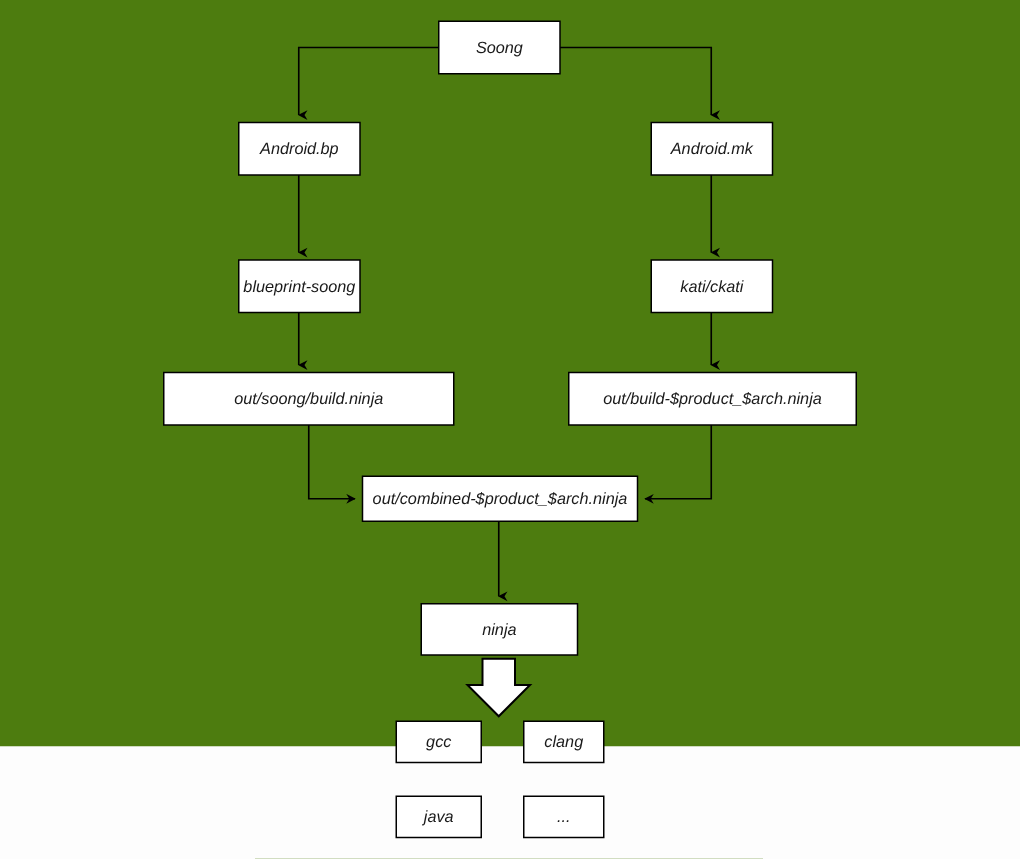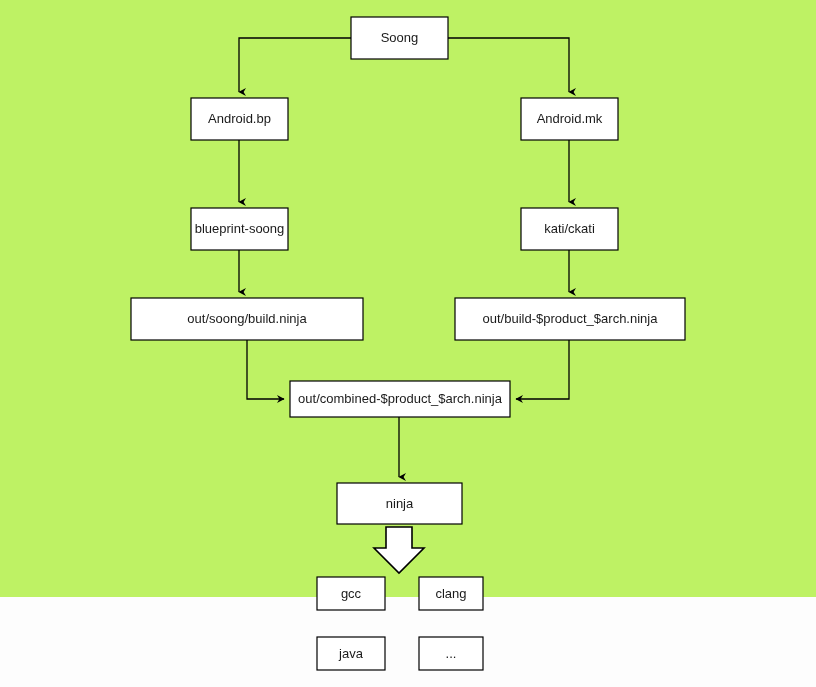--- a/index.html
+++ b/index.html
@@ -11,21 +11,22 @@
     width: 816px;
     height: 687px;
     background: #fdfdfd;
     font-family: "Liberation Sans", sans-serif;
     overflow: hidden;
   }
   #diagram-canvas {
     position: relative;
     width: 816px;
     height: 597px;
-    background: #bef264;
+    background: #4d7c0f;
+    font-style: italic;
   }
   svg.diagram-svg {
     position: absolute;
     top: 0;
     left: 0;
     width: 816px;
     height: 687px;
     display: block;
   }
   .node-rect {

